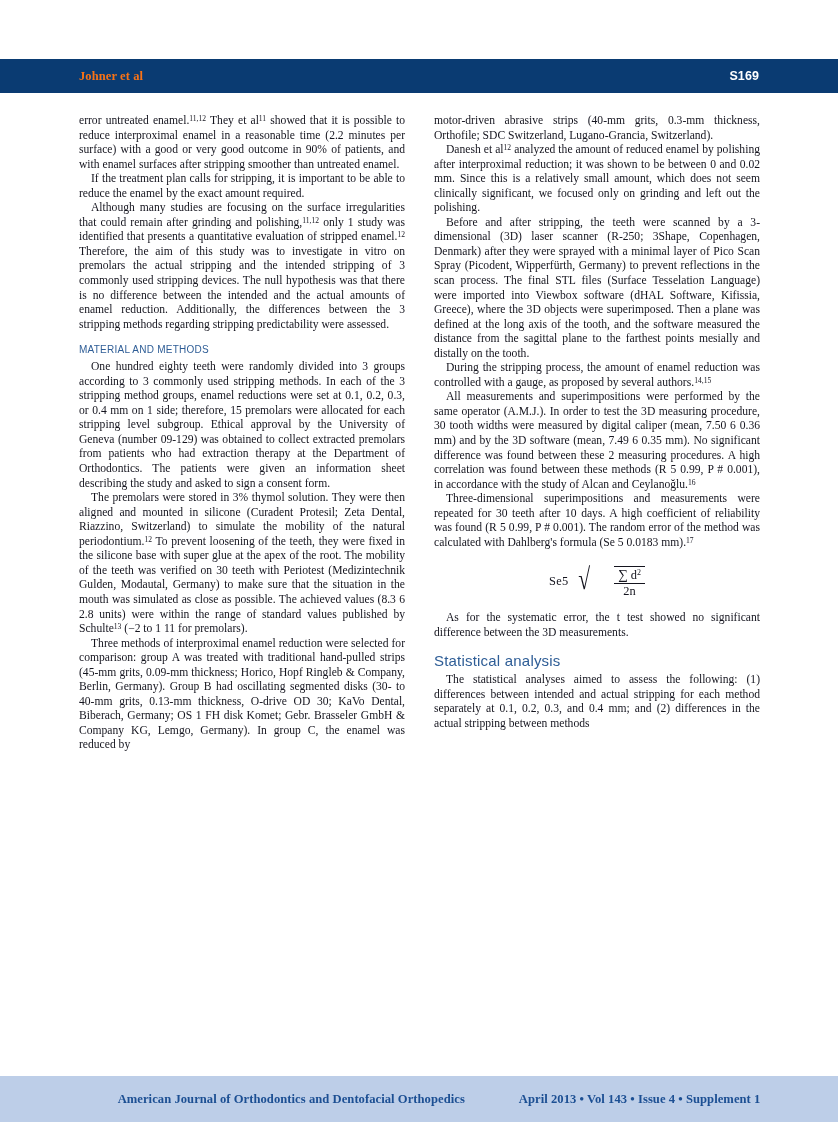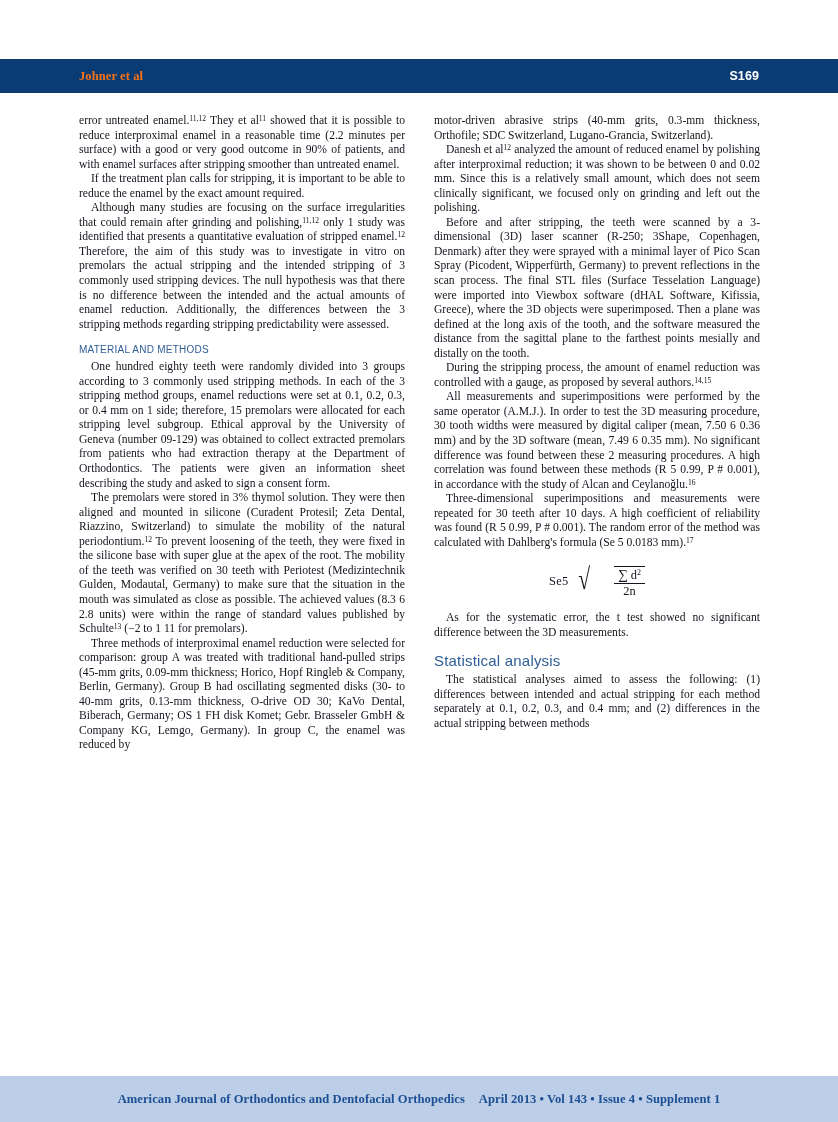--- a/index.html
+++ b/index.html
@@ -173,20 +173,21 @@
     justify-content: center;
     gap: 14px;
   }
   .ftr-journal, .ftr-issue {
     color: #1c4f93;
     font-family: "Liberation Serif", serif;
     font-weight: bold;
     font-size: 12.6px;
     letter-spacing: .05px;
     white-space: nowrap;
+    margin-left: 40px;
   }
 </style>
 </head>
 <body>
 
 <div class="page-header">
   <div class="hdr-inner">
     <span class="hdr-authors">Johner et al</span>
     <span class="hdr-pageno">S169</span>
   </div>

